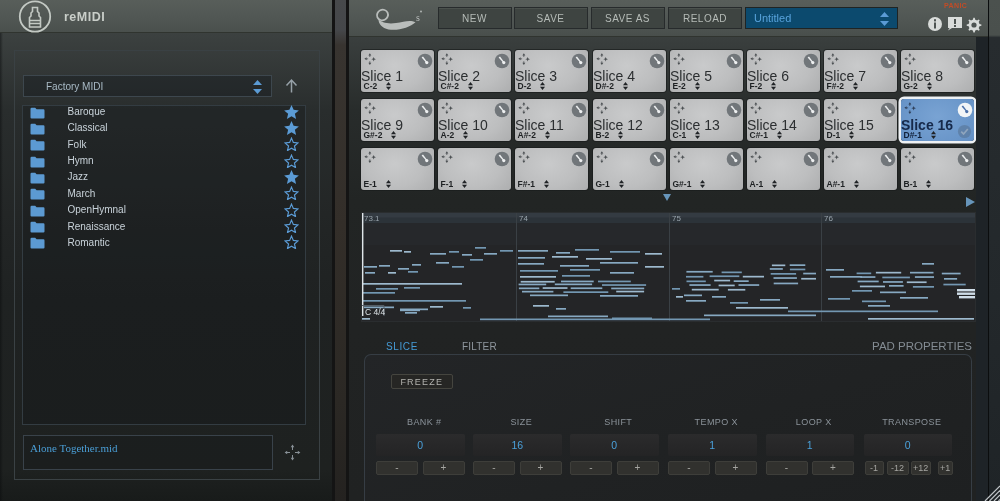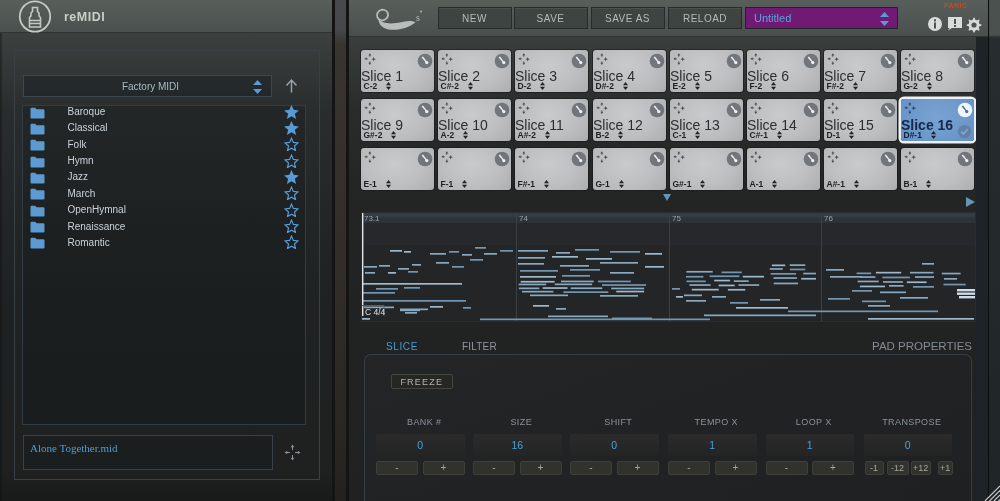--- a/index.html
+++ b/index.html
@@ -14,21 +14,21 @@
 .hdr { position:absolute; left:0; top:0; width:332px; height:33px;
   background:linear-gradient(180deg,#585e5a 0%,#525855 45%,#4a504d 100%);
   border-bottom:1px solid #30342f; }
 #logo { position:absolute; left:18px; top:0px; }
 #rname { position:absolute; left:64px; top:10px; font-size:12.5px; font-weight:bold;
   color:#c9cec9; letter-spacing:0.5px; }
 #lbox { position:absolute; left:14px; top:50px; width:306px; height:430px;
   border:1px solid #3a4144; background:transparent; }
 #ldrop { position:absolute; left:8px; top:24px; width:249px; height:22px;
   border:1px solid #3d474e; background:rgba(18,24,28,0.35); color:#a9bac6; font-size:10px;
-  line-height:21px; padding-left:6px;text-align:center; }
+  line-height:21px; padding-left:22px; }
 #ldrop svg { position:absolute; right:8px; top:3.5px; }
 #uparr { position:absolute; left:269px; top:27px; }
 #llist { position:absolute; left:7px; top:54px; width:284px; height:320px;
   border:1px solid #333c42; background:rgba(16,20,23,0.25); }
 .frow { position:absolute; left:14.5px; height:16px; width:270px; }
 .fld { position:absolute; left:0; top:2px; }
 .fname { position:absolute; left:19px; top:1.5px; font-size:10px; color:#c9d3da;margin-left:19px; }
 .star { position:absolute; left:254px; top:0px; }
 #fbox { position:absolute; left:8px; top:384px; width:250px; height:35px;
   border:1px solid #39424a; background:rgba(16,20,23,0.2); }
@@ -43,21 +43,21 @@
 
 #right { position:absolute; left:349px; top:0; width:651px; height:501px;
   background:linear-gradient(180deg,#3a3f3e 37px,#282c2b 110px,#222524 200px,#212323 330px,#202222 100%); }
 #right .hdr2 { position:absolute; left:0; top:0; width:651px; height:37px;
   background:linear-gradient(180deg,#585e5a 0%,#525855 45%,#494f4c 100%);
   border-bottom:1px solid #30342f; }
 .tbtn { position:absolute; top:7px; width:74px; height:22px; background:#3e4441;
   border:1px solid #272b2c; box-shadow:inset 0 1px 0 #4b514d; color:#b5bbb7; font-size:10px;
   text-align:center; line-height:21px; letter-spacing:0.5px; }
 #tdrop { position:absolute; left:745px; top:7px; width:153px; height:22px;
-  background:#701a75; border:1px solid #1f2424; color:#58a3dc; font-size:11px;
+  background:#0c4a6e; border:1px solid #1f2424; color:#58a3dc; font-size:11px;
   line-height:21px; padding-left:8px; }
 #tdrop svg { position:absolute; right:7px; top:3.5px; }
 #panic { position:absolute; left:944px; top:2px; width:26px; color:#c24c27; font-size:7px;
   font-weight:bold; letter-spacing:0.4px; }
 .hicon { position:absolute; top:17px; }
 
 
 .pad { position:absolute; width:73px; height:42px; border-radius:3px;
   background:radial-gradient(ellipse 90% 120% at 46% 38%, #c9cacb 0%, #bdbebf 45%, #a3a4a5 100%);
   box-shadow:0 0 0 1px rgba(24,27,27,0.65); }

